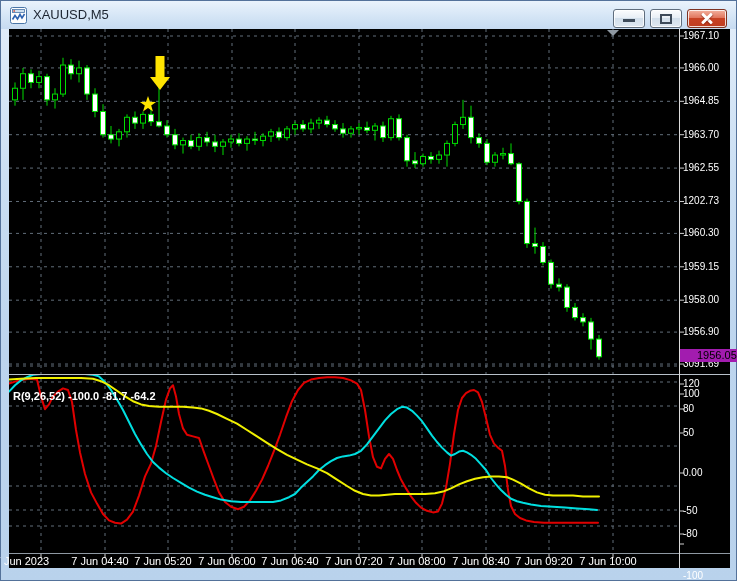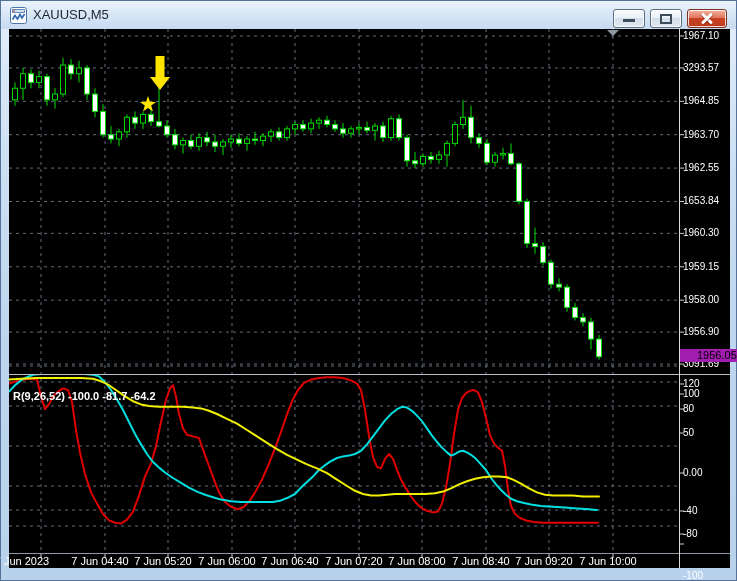--- a/index.html
+++ b/index.html
@@ -287,36 +287,36 @@
           <line x1="413" y1="525" x2="413" y2="529" stroke="#d0d0d0" stroke-width="1"></line>
           <line x1="477" y1="525" x2="477" y2="529" stroke="#d0d0d0" stroke-width="1"></line>
           <line x1="540" y1="525" x2="540" y2="529" stroke="#d0d0d0" stroke-width="1"></line>
           <line x1="604" y1="525" x2="604" y2="529" stroke="#d0d0d0" stroke-width="1"></line>
           <polygon points="146.5,27 155.5,27 155.5,48 161,48 151,61 141,48 146.5,48" fill="#ffe400"></polygon>
           <polygon points="139.0,67.0 141.0,72.7 147.1,72.9 142.2,76.6 144.0,82.4 139.0,78.9 134.0,82.4 135.8,76.6 130.9,72.9 137.0,72.7" fill="#ffe400"></polygon>
           <polygon points="598,1 610,1 604,7" fill="#8f99a3"></polygon>
         </svg>
     <div id="labels">
           <div class="axis-label" style="top: 1px;">1967.10</div>
-          <div class="axis-label" style="top: 32.933px;">3293.57</div>
+          <div class="axis-label" style="top: 32.933px;">1966.00</div>
           <div class="axis-label" style="top: 66.3175px;">1964.85</div>
           <div class="axis-label" style="top: 99.702px;">1963.70</div>
           <div class="axis-label" style="top: 133.086px;">1962.55</div>
-          <div class="axis-label" style="top: 166.471px;">1653.84</div>
+          <div class="axis-label" style="top: 166.471px;">1202.73</div>
           <div class="axis-label" style="top: 198.404px;">1960.30</div>
           <div class="axis-label" style="top: 231.788px;">1959.15</div>
           <div class="axis-label" style="top: 265.173px;">1958.00</div>
           <div class="axis-label" style="top: 297.106px;">1956.90</div>
           <div class="axis-label" style="top: 329.039px;">3091.69</div>
           <div class="axis-label" style="top: 349px;">120</div>
           <div class="axis-label" style="top: 359px;">100</div>
           <div class="axis-label" style="top: 374px;">80</div>
           <div class="axis-label" style="top: 398px;">50</div>
           <div class="axis-label" style="top: 438px;">0.00</div>
-          <div class="axis-label" style="top: 476px;">-40</div>
+          <div class="axis-label" style="top: 476px;">-50</div>
           <div class="axis-label" style="top: 499px;">-80</div>
           <div class="axis-label" style="top: 509px; margin-top: 32px;">-100</div>
           <div class="time-label" style="left: 13px;">7 Jun 2023</div>
           <div class="time-label" style="left: 91px;">7 Jun 04:40</div>
           <div class="time-label" style="left: 154px;">7 Jun 05:20</div>
           <div class="time-label" style="left: 218px;">7 Jun 06:00</div>
           <div class="time-label" style="left: 281px;">7 Jun 06:40</div>
           <div class="time-label" style="left: 345px;">7 Jun 07:20</div>
           <div class="time-label" style="left: 408px;">7 Jun 08:00</div>
           <div class="time-label" style="left: 472px;">7 Jun 08:40</div>

